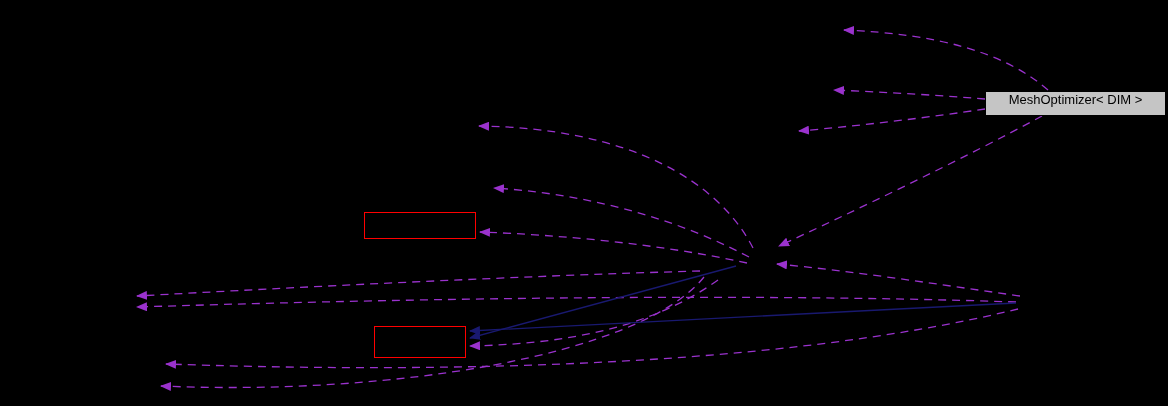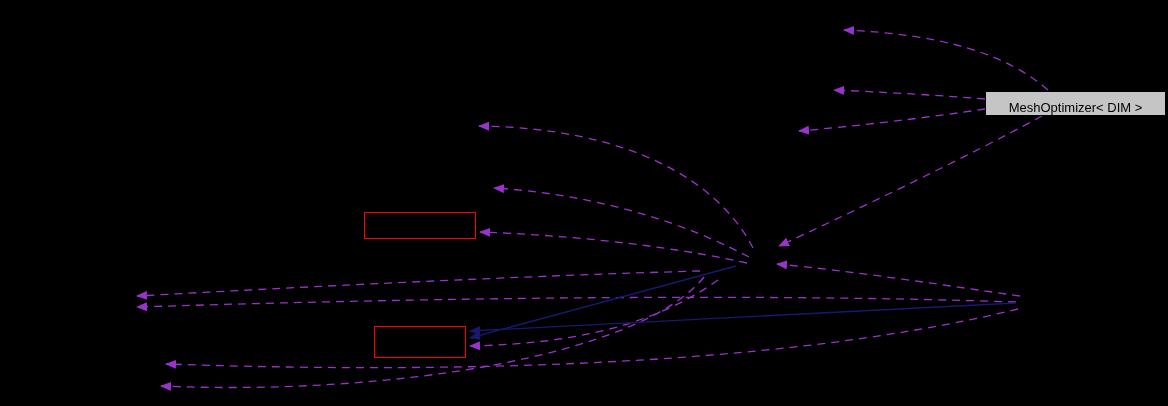--- a/index.html
+++ b/index.html
@@ -19,21 +19,21 @@
     font-family:"Liberation Sans", sans-serif;
   }
   .edges{position:absolute;left:0;top:0;width:1168px;height:406px;}
   .usage path{stroke:var(--usage-edge);stroke-dasharray:8 6;fill:none;stroke-width:1.3;}
   .inherit path{stroke:var(--inheritance-edge);fill:none;stroke-width:1.3;}
   .node{position:absolute;box-sizing:border-box;}
   .node-main{
     left:985px;top:91px;width:181px;height:25px;
     background:var(--main-node-fill);
     border:1px solid #000000;
-    display:flex;align-items:flex-end;justify-content:center;
+    display:flex;align-items:flex-start;justify-content:center;
     font-size:13px;color:var(--main-node-text);
     white-space:nowrap;
     cursor:pointer;
   }
   .node-trunc1{
     left:364px;top:212px;width:112px;height:27px;
     border:1px solid var(--truncated-border);
     background:transparent;cursor:pointer;
   }
   .node-trunc2{

